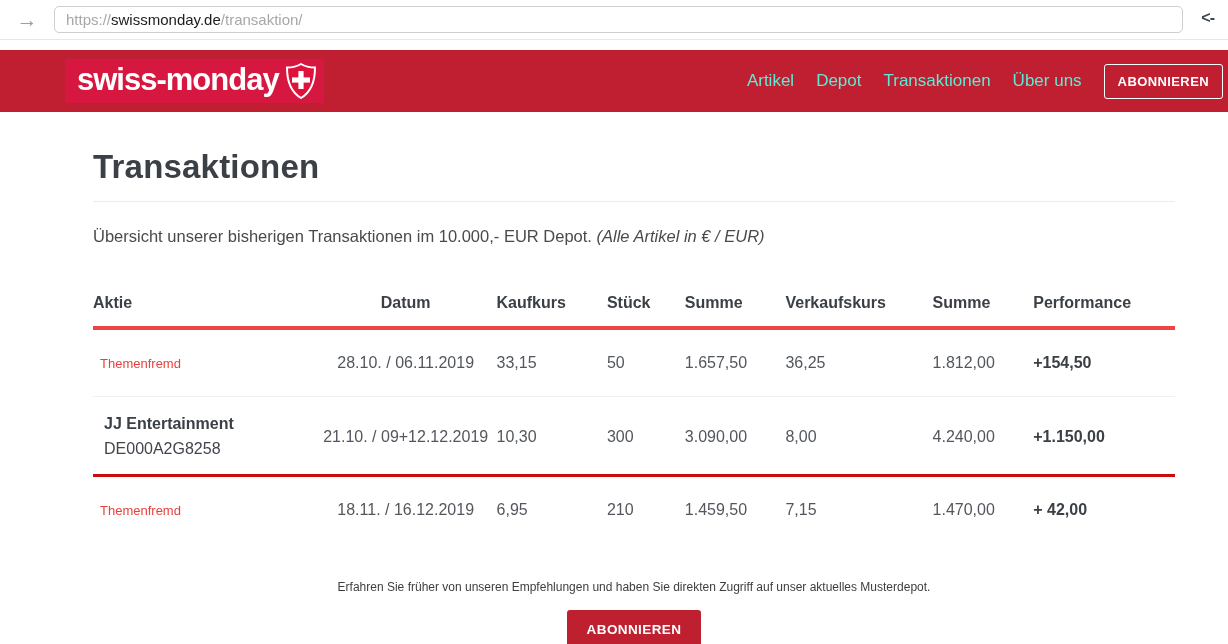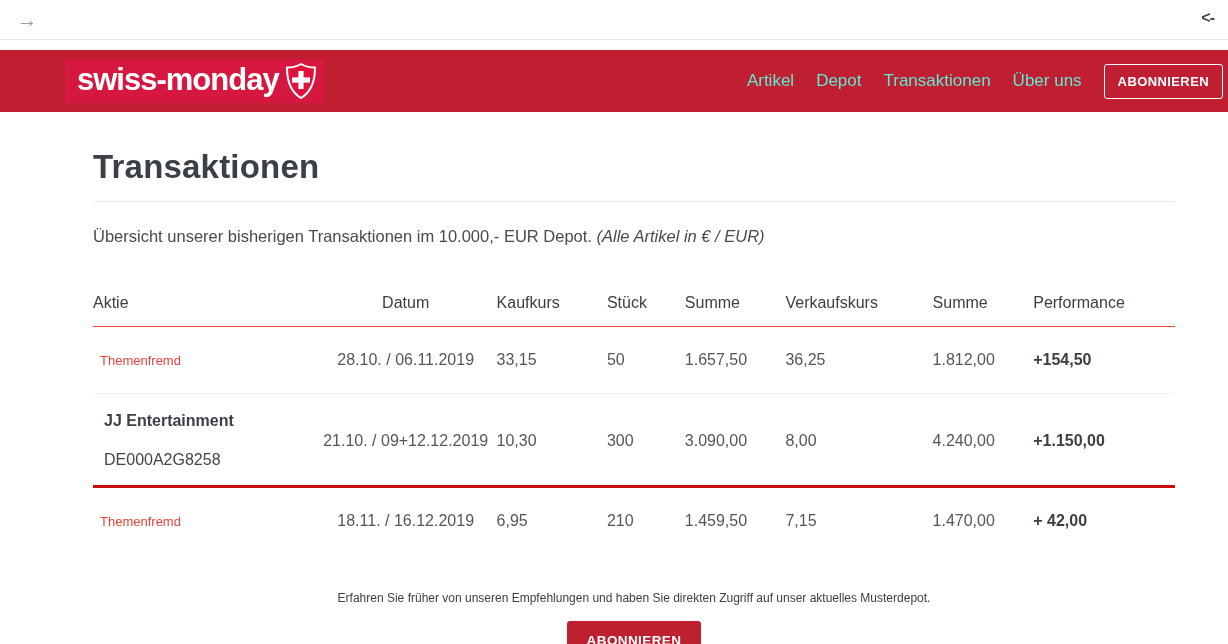--- a/index.html
+++ b/index.html
@@ -33,46 +33,51 @@
                    padding:9px 13px; cursor:pointer; font-family:inherit; }
 
   
   .content { padding-left:93px; padding-right:53px; }
   h1 { margin-top:36px; font-size:33px; color:#3b4046; letter-spacing:.2px; }
   .h1-rule { margin-top:15px; border:none; border-top:1px solid #ececec; }
   .subtitle { margin-top:25px; font-size:16.5px; color:#4a4a4a; }
   .subtitle em { color:#4a4a4a; }
 
   table { margin-top:48px; width:100%; border-collapse:collapse; table-layout:fixed; }
-  th { font-size:16px; font-weight:normal; color:#3b4046; padding-bottom:14px;
-       border-bottom:1px solid #ef4444; }
+  th { font-size:16px; font-weight:bold; color:#3b4046; padding-bottom:14px;
+       border-bottom:4px solid #ef4444; }
   td { font-size:16px; color:#53575d; }
   col.c-aktie { width:20.5%; } col.c-datum { width:16.8%; } col.c-kaufkurs { width:10.2%; }
   col.c-stueck { width:7.2%; } col.c-summe1 { width:9.3%; } col.c-vkurs { width:13.6%; }
   col.c-summe2 { width:9.3%; } col.c-perf { width:13.1%; }
   .al { text-align:left; } .ac { text-align:center; } .ar { text-align:left; }
   tr.row td { padding-top:24px; padding-bottom:24px; border-bottom:1px solid #f1f1f1; }
   tr.row-last td { border-bottom:none; padding-bottom:30px; }
   tr.row-highlight td { border-bottom:3px solid #c90d0d; padding-top:18px; padding-bottom:16px; }
   .themenfremd { color:#e8413c; font-size:13px; padding-left:7px; }
   .stock-name { font-weight:bold; color:#3b4046; display:block; padding-left:11px; }
-  .stock-isin { color:#41454c; display:block; padding-left:11px; margin-top:21px; }
+  .stock-isin { color:#41454c; display:block; padding-left:11px; margin-top:7px; }
   .perf { font-weight:bold; color:#3b4046; }
 
   .cta-text { margin-top:31px; text-align:center; font-size:12px; color:#3e3e3e; }
   .cta-wrap { margin-top:16px; text-align:center; }
   .cta-button { background:#be202f; color:#fff; border:none; border-radius:3px;
                 font-weight:bold; font-size:13.5px; letter-spacing:.4px;
                 padding:12px 20px; cursor:pointer; font-family:inherit; }
 </style>
 </head>
 <body>
 
 <div class="browser-bar">
   <span class="fwd-icon">→</span>
+  <div class="url-bar">
+    <span class="url-scheme">https://</span>
+      <span class="url-domain">swissmonday.de</span>
+      <span class="url-path">/transaktion/</span>
+  </div>
   <span class="back-icon">&lt;-</span>
 </div>
 
 <header class="band">
   <div class="logo">
     <span class="logo-text">swiss-monday</span>
     <span class="shield">
       <svg width="30" height="36" viewBox="0 0 30 36">
         <path d="M15 1 C19 3.5 24 4.5 29 4.5 C29 16 27 28 15 35 C3 28 1 16 1 4.5 C6 4.5 11 3.5 15 1 Z" fill="#e0123c" stroke="#ffffff" stroke-width="2"></path>
         <rect x="12.4" y="8" width="5.2" height="18" fill="#ffffff"></rect>

